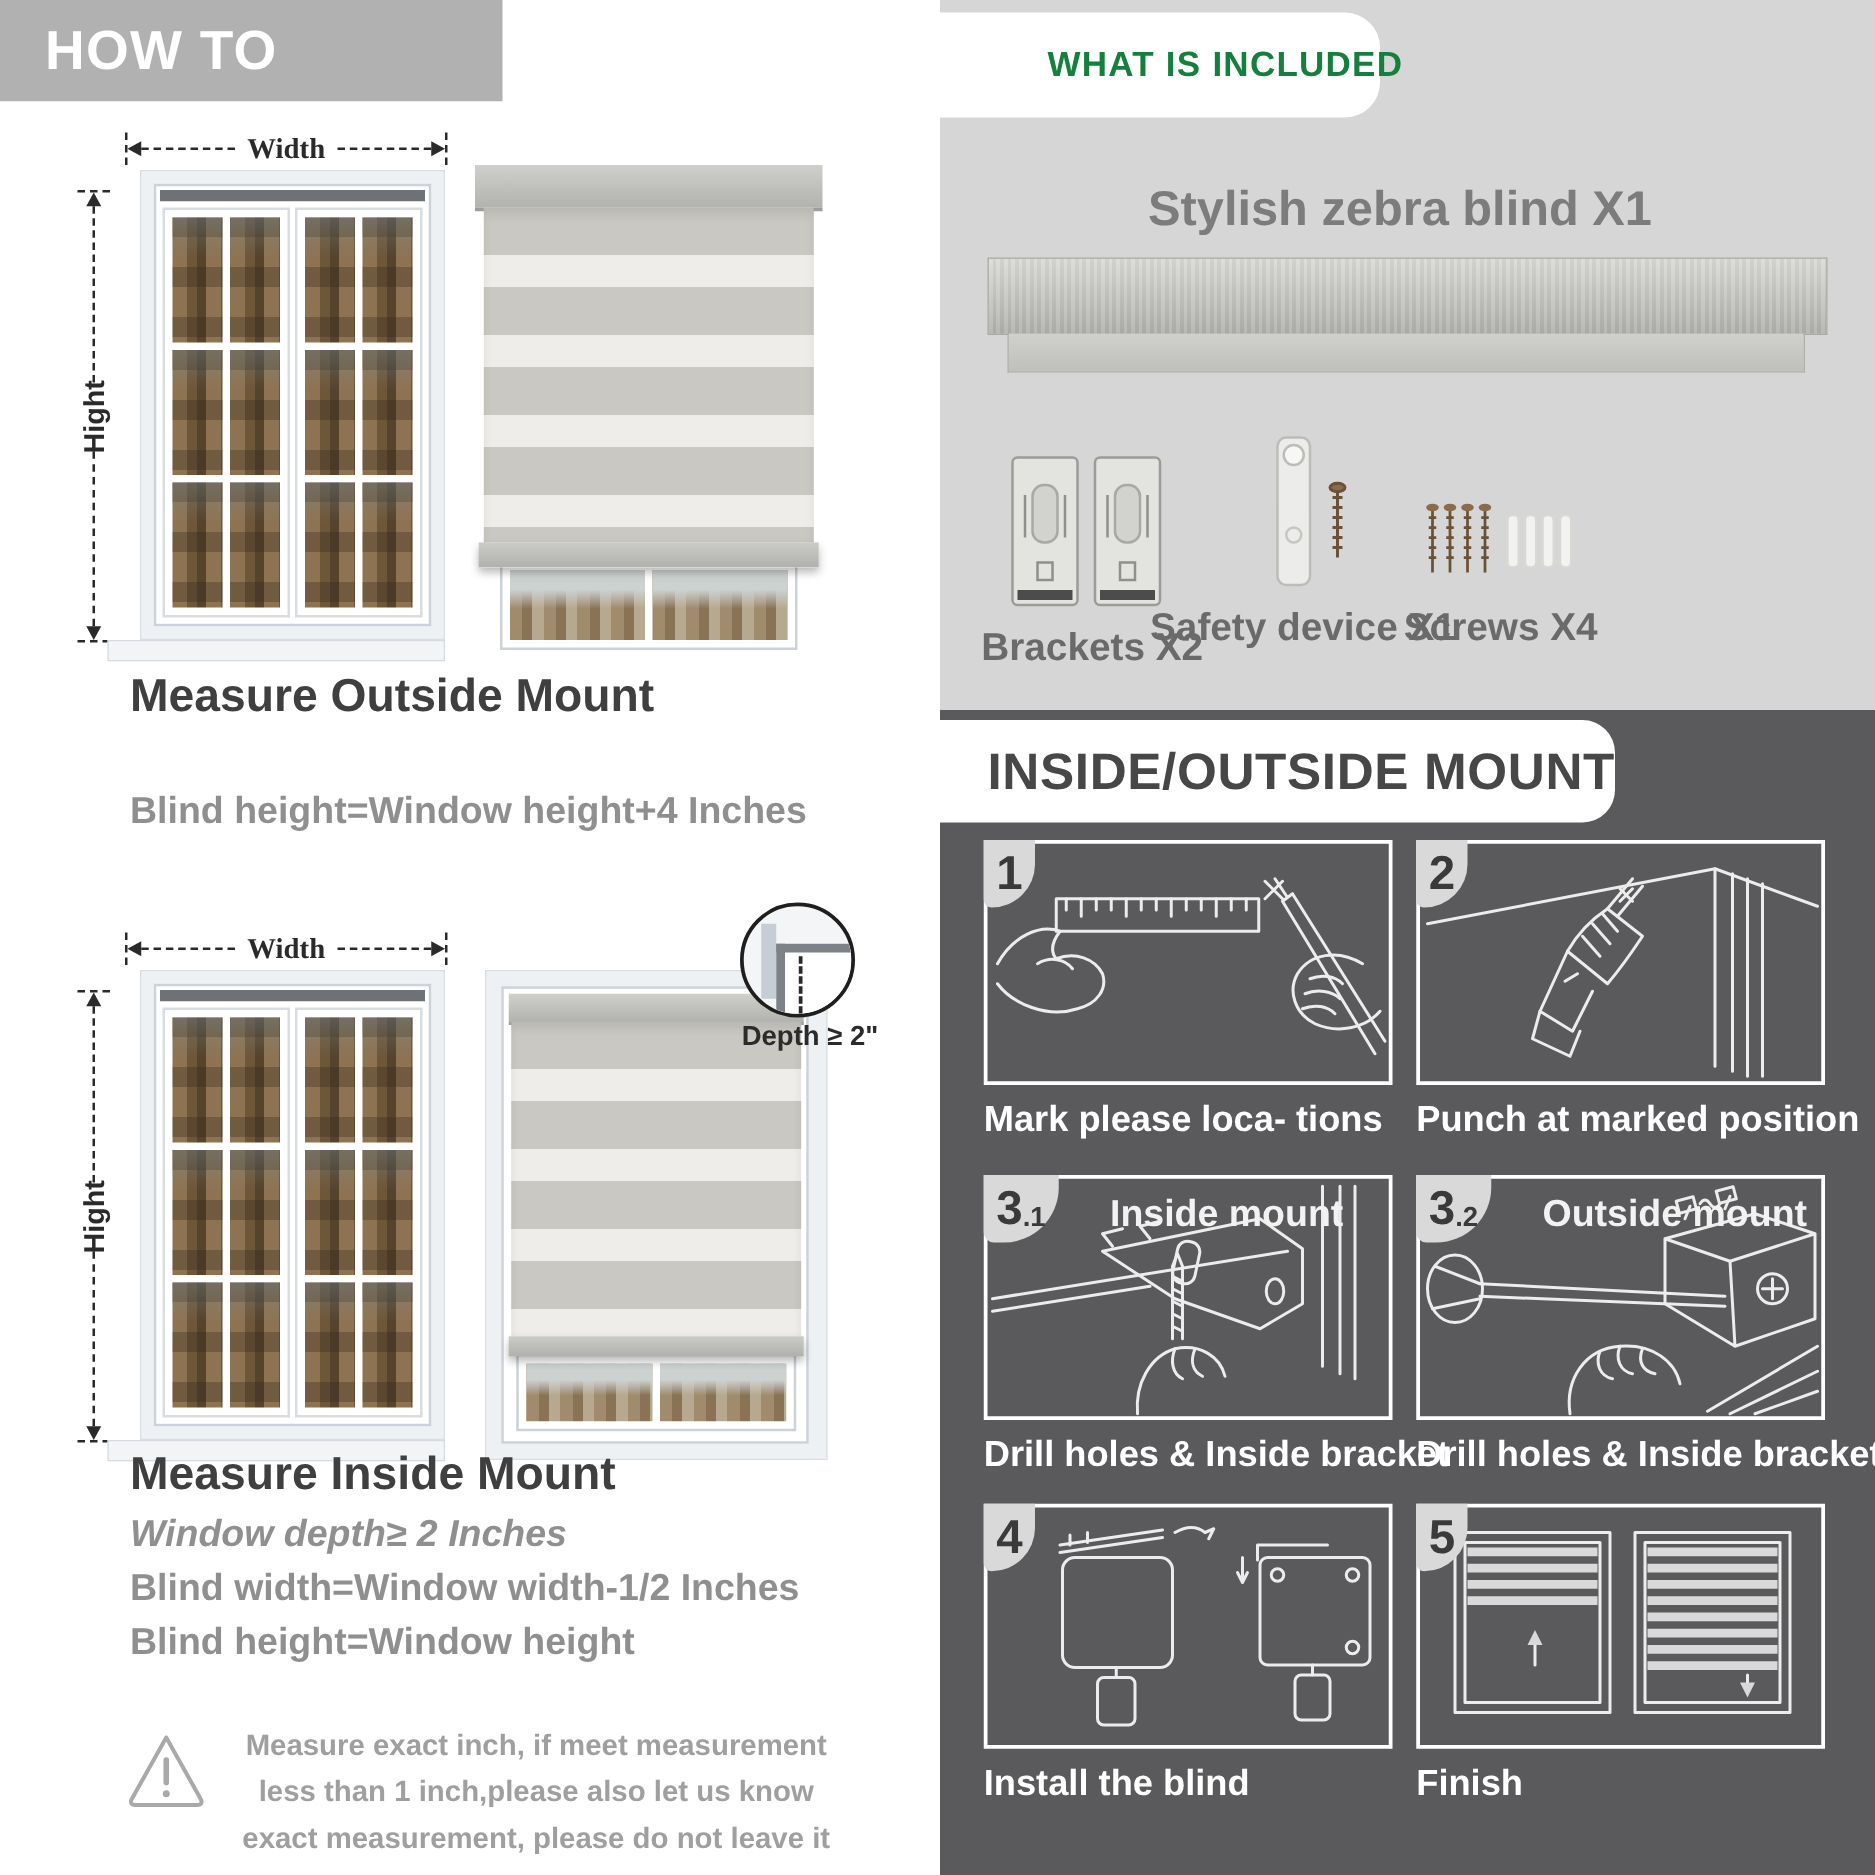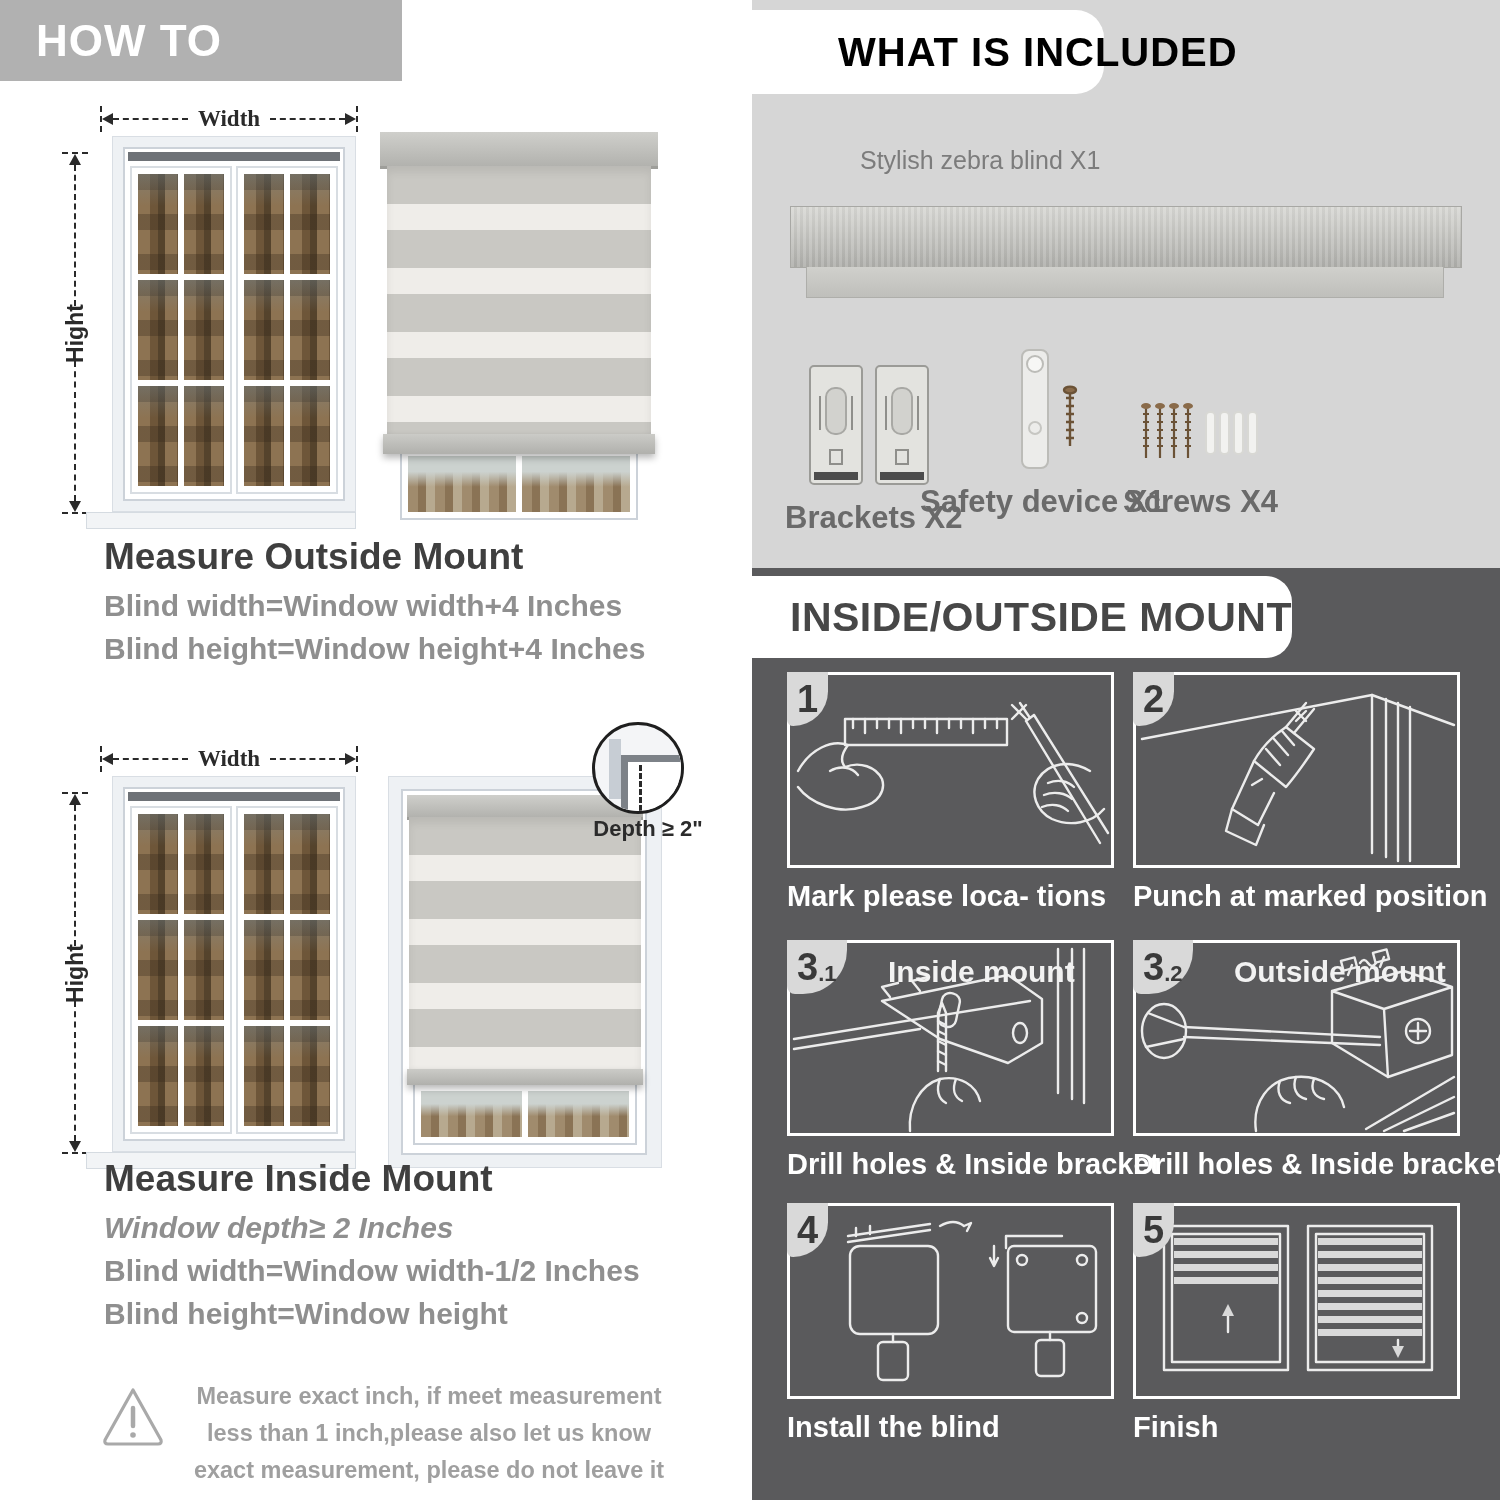--- a/index.html
+++ b/index.html
@@ -62,23 +62,23 @@
   .depth-circle .corner{position:absolute;left:14px;top:14px;right:0;height:60px;
     border-left:12px solid #c7cdd4;border-top:0;}
   .depth-circle .jamb{position:absolute;left:26px;top:30px;right:0;bottom:0;background:#fff;
     border-left:7px solid #7d8288;border-top:7px solid #7d8288;}
   .depth-circle .dash{position:absolute;left:44px;top:40px;bottom:0;width:0;border-left:3px dashed #2a2a2a;}
   .depth-lbl{font-size:22px;font-weight:bold;color:#2b2b2b;text-align:center;width:140px;}
 
   
   .panel-light{left:752px;top:0;width:748px;height:568px;background:#d6d6d6;}
   .bar-included{left:752px;top:10px;width:352px;height:84px;background:#fff;border-radius:0 28px 28px 0;
-    color:#000000;font-size:40px;font-weight:bold;line-height:84px;padding-left:86px;box-sizing:border-box;
+    color:#15803d;font-size:28px;font-weight:bold;line-height:84px;padding-left:86px;box-sizing:border-box;
     letter-spacing:1px;white-space:nowrap;}
-  .blind-title{left:860px;top:146px;width:520px;text-align:left;font-size:25px;font-weight:normal;color:#7c7c7c;}
+  .blind-title{left:860px;top:146px;width:520px;text-align:center;font-size:39px;font-weight:bold;color:#7c7c7c;}
   .bar-main{left:790px;top:206px;width:672px;height:62px;border:1px solid #a8a8a4;box-sizing:border-box;
     background:repeating-linear-gradient(90deg,rgba(255,255,255,.12) 0 3px,rgba(0,0,0,.03) 3px 6px),
       linear-gradient(180deg,#d8d8d4,#bcbcb8 70%,#aeaeaa);}
   .bar-lower{left:806px;top:267px;width:638px;height:31px;border:1px solid #aeaeaa;border-top:none;box-sizing:border-box;
     background:linear-gradient(180deg,#d0d0cc,#bfbfbb);}
   .item-cap{font-size:31px;font-weight:bold;color:#6a6a6a;text-align:center;white-space:nowrap;}
 
   .panel-dark{left:752px;top:568px;width:748px;height:932px;background:#5a5a5c;}
   .bar-mount{left:752px;top:576px;width:540px;height:82px;background:#fff;border-radius:0 26px 26px 0;
     color:#474747;font-size:41px;font-weight:bold;line-height:82px;padding-left:38px;box-sizing:border-box;
@@ -152,21 +152,20 @@
     <div class="abs minframe" style="left:20px;top:316px;width:238px;height:72px;">
       <div class="pane2 street"></div>
       <div class="pane2 street"></div>
     </div>
     <div class="abs cassette" style="left:0;top:0;width:278px;height:34px;"></div>
     <div class="abs zebra" style="left:7px;top:34px;width:264px;height:268px;"></div>
     <div class="abs bottomrail" style="left:3px;top:302px;width:272px;height:20px;"></div>
   </div>
 
   <div class="abs sec-title" style="left:104px;top:536px;">Measure Outside Mount</div>
-  <div class="abs sec-line" style="left:104px;top:584px;">Blind width=Window width+4 Inches</div>
   <div class="abs sec-line" style="left:104px;top:627px;">Blind height=Window height+4 Inches</div>
 
   <div class="abs wdim" style="left:100px;top:746px;width:258px;">
     <div class="tick"></div>
     <div class="arr-l"></div>
     <div class="dash"></div>
     <div class="lbl">Width</div>
     <div class="dash"></div>
     <div class="arr-r"></div>
     <div class="tick"></div>

